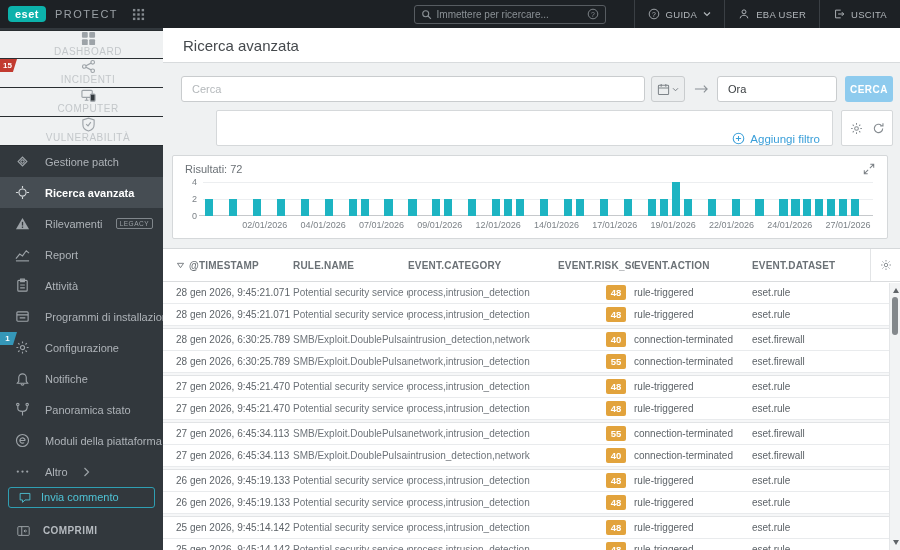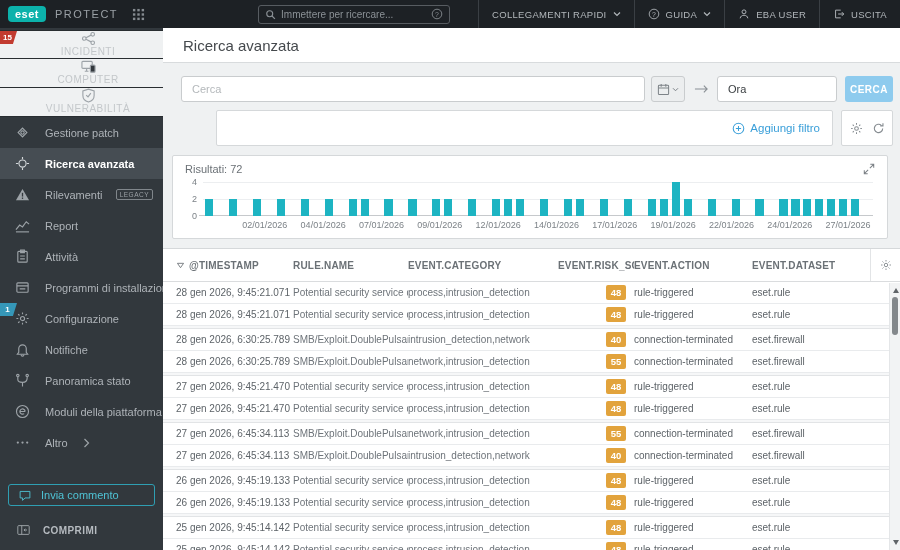--- a/index.html
+++ b/index.html
@@ -49,21 +49,21 @@
   .text-input { background:#fff; border:1px solid #c9ccce; border-radius:3px; font-size:11px; color:#3c4043; padding:0 10px; outline:none; height:26px; }
   .text-input::placeholder { color:#b4b8bb; }
   .search-input { flex:1; }
   .cal-btn { width:34px; background:#eceeef; border:1px solid #c9ccce; border-radius:3px; display:flex; align-items:center; justify-content:center; gap:2px; color:#7d8periode388; color:#7d8388; cursor:pointer; }
   .date-from { width:124px; }
   .date-to { width:120px; }
   .arrow-cell { width:20px; display:flex; align-items:center; justify-content:center; color:#8a9095; }
   .cerca-btn { width:48px; margin-left:2px; background:#8ecbee; border:none; border-radius:3px; color:#fff; font-size:10px; font-weight:bold; letter-spacing:.5px; cursor:pointer; }
 
   .toolbar-row2 { display:flex; margin:8px 7px 0 9px; height:36px; gap:8px; flex:none; }
-  .filter-box { flex:1; background:#fff; border:1px solid #d5d8da; border-radius:2px; display:flex; align-items:center; justify-content:flex-end; padding-right:12px;margin-left:44px; }
+  .filter-box { flex:1; background:#fff; border:1px solid #d5d8da; border-radius:2px; display:flex; align-items:flex-end; justify-content:flex-end; padding-right:12px;margin-left:44px; }
   .add-filter { display:flex; align-items:center; gap:5px; color:#3a9fd9; font-size:11.5px; cursor:pointer; }
   .tools-box { width:52px; background:#fff; border:1px solid #d5d8da; border-radius:2px; display:flex; align-items:center; justify-content:center; gap:9px; color:#868c91; }
   .tools-box .icon { cursor:pointer; }
 
   
   .chart-panel { margin:9px 12px 0 9px; background:#fff; border:1px solid #d5d8da; border-radius:2px; padding:7px 12px 4px 12px; flex:none; }
   .chart-head { display:flex; align-items:center; justify-content:space-between; font-size:11px; color:#6b7176; }
   .expand-icon { color:#7b8186; cursor:pointer; }
   .chart-area { position:relative; margin:7px 2px 0 18px; height:34px; }
   .gridline { position:absolute; left:0; right:0; height:1px; background:#eceef0; }
@@ -129,28 +129,20 @@
     <input placeholder="Immettere per ricercare..." style="">
     <span class="icon">
         <svg width="12" height="12" viewBox="0 0 14 14" fill="none" stroke="currentColor">
           <circle cx="7" cy="7" r="5.6"></circle>
           <text x="7" y="10" text-anchor="middle" font-size="8" stroke="none" fill="currentColor">?</text>
         </svg>
       </span>
   </div>
   <div class="top-right">
     <div class="top-item">
-      <span>COLLEGAMENTI RAPIDI</span>
-      <span class="icon">
-          <svg width="8" height="6" viewBox="0 0 8 6" fill="none" stroke="currentColor" stroke-width="1.2">
-            <path d="M1 1.5l3 3 3-3"></path>
-          </svg>
-        </span>
-    </div>
-    <div class="top-item">
       <span class="icon">
           <svg width="12" height="12" viewBox="0 0 14 14" fill="none" stroke="currentColor">
             <circle cx="7" cy="7" r="5.6"></circle>
             <text x="7" y="10" text-anchor="middle" font-size="8" stroke="none" fill="currentColor">?</text>
           </svg>
         </span>
       <span>GUIDA</span>
       <span class="icon">
           <svg width="8" height="6" viewBox="0 0 8 6" fill="none" stroke="currentColor" stroke-width="1.2">
             <path d="M1 1.5l3 3 3-3"></path>
@@ -174,20 +166,31 @@
         </span>
       <span>USCITA</span>
     </div>
   </div>
 </div>
 
 <div class="layout">
 
   <div class="sidebar">
     <div>
+        <div class="side-item main">
+          <span class="icon">
+            <svg width="15" height="15" viewBox="0 0 16 16" fill="currentColor">
+              <rect x="1" y="1" width="6.2" height="6.2" rx="1"></rect>
+              <rect x="8.8" y="1" width="6.2" height="6.2" rx="1"></rect>
+              <rect x="1" y="8.8" width="6.2" height="6.2" rx="1"></rect>
+              <rect x="8.8" y="8.8" width="6.2" height="6.2" rx="1"></rect>
+            </svg>
+          </span>
+          <span class="side-label">DASHBOARD</span>
+        </div>
         <div class="side-item main">
           <span class="side-badge" style="background: rgb(194, 59, 48);">15</span>
           <span class="icon">
             <svg width="15" height="15" viewBox="0 0 16 16" fill="none" stroke="currentColor" stroke-width="1.2">
               <circle cx="3.5" cy="8" r="1.9"></circle>
               <circle cx="12.5" cy="3.5" r="1.9"></circle>
               <circle cx="12.5" cy="12.5" r="1.9"></circle>
               <path d="M5.3 7.1l5.4-2.7M5.3 8.9l5.4 2.7"></path>
             </svg>
           </span>

